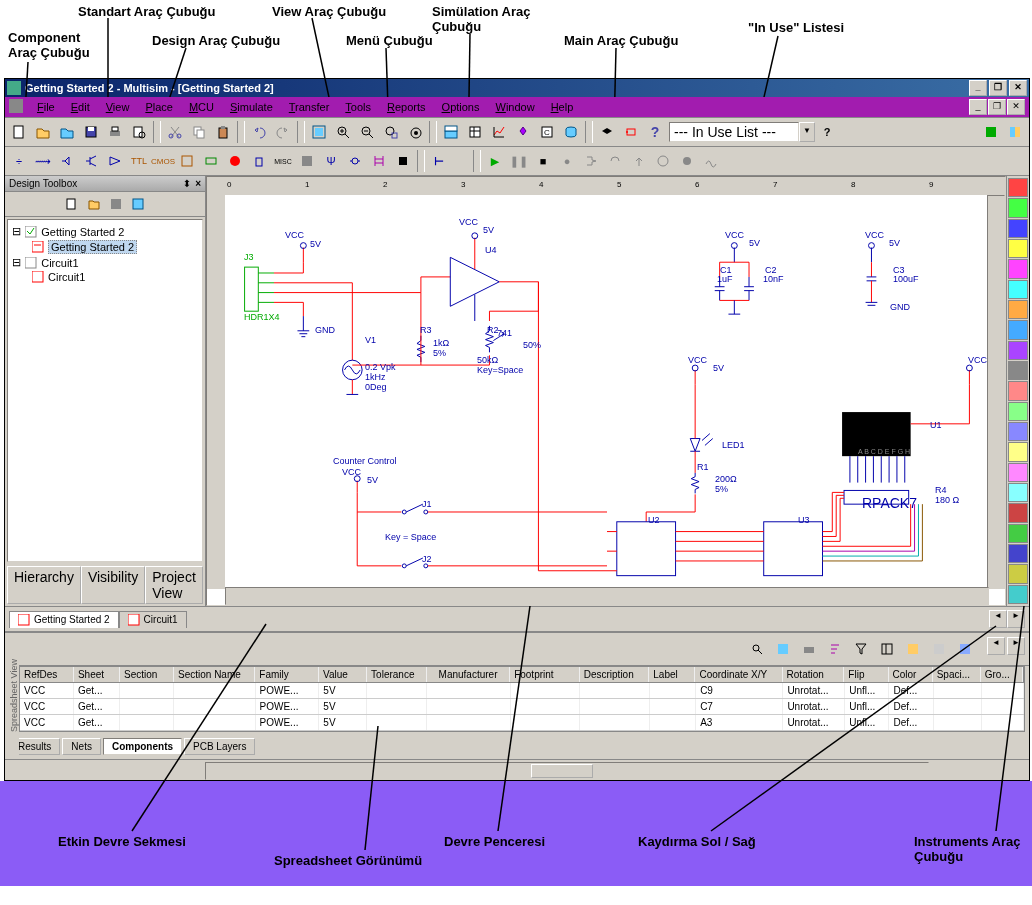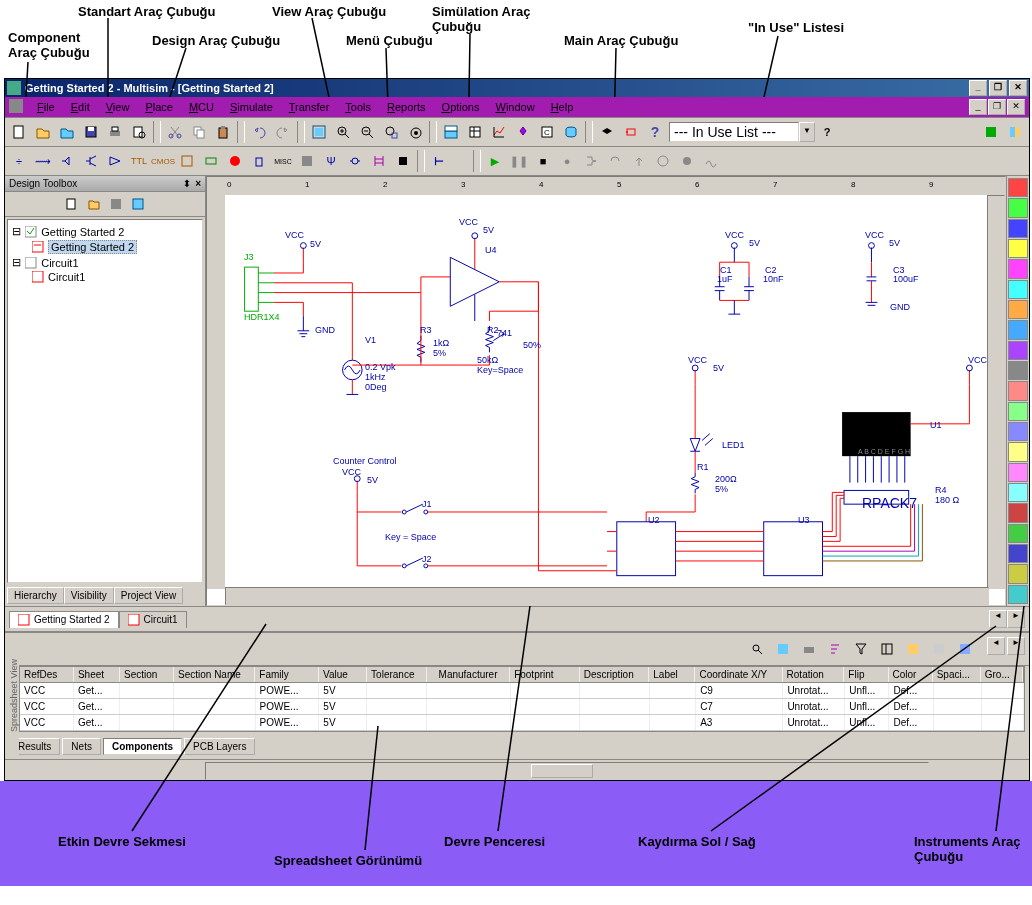--- a/index.html
+++ b/index.html
@@ -23,21 +23,21 @@
 .main-area { display: flex; height: 430px; }
 .design-toolbox { width: 200px; background: #d4d0c8; border-right: 1px solid #888; display: flex; flex-direction: column; }
 .dt-title { background: linear-gradient(#ccc, #aaa); padding: 2px 4px; font-size: 10px; display: flex; align-items: flex-end; border-bottom: 1px solid #888; }
 .dt-toolbar { background: #d4d0c8; padding: 2px; display: flex; justify-content: center; gap: 2px; border-bottom: 1px solid #888; }
 .dt-tree { flex: 1; background: #fff; margin: 2px; border: 1px inset #d4d0c8; padding: 4px; overflow: auto; }
 .tree-item { padding: 1px 0; display: flex; align-items: center; gap: 4px; }
 .tree-indent { padding-left: 20px; }
 .tree-icon { width: 12px; height: 12px; display: inline-block; }
 .tree-sel { background: #c0d8f0; border: 1px dotted #888; padding: 0 2px; }
 .dt-tabs { display: flex; background: #d4d0c8; padding: 2px; }
-.dt-tab { padding: 2px 6px; background: #d4d0c8; border: 1px outset #fff; font-size: 10px; cursor: pointer; }
+.dt-tab { padding: 2px 6px; background: #d4d0c8; border: 1px outset #fff; font-size: 14px; cursor: pointer; }
 .canvas { flex: 1; background: #fff; position: relative; overflow: hidden; border: 1px inset #d4d0c8; }
 .ruler-h { height: 18px; background: #d4d0c8; border-bottom: 1px solid #888; font-size: 8px; position: relative; }
 .ruler-v { width: 18px; background: #d4d0c8; border-right: 1px solid #888; position: absolute; left: 0; top: 18px; bottom: 16px; }
 .schematic { position: absolute; left: 18px; top: 18px; right: 16px; bottom: 16px; background: #fff; }
 .inst-bar { width: 22px; background: #d4d0c8; border-left: 1px solid #888; display: flex; flex-direction: column; gap: 1px; padding: 2px 0; }
 .inst-btn { width: 18px; height: 18px; margin: 0 auto; border: 1px solid #888; cursor: pointer; }
 .circuit-tabs { background: #d4d0c8; padding: 2px 4px; display: flex; align-items: center; border-top: 1px solid #888; border-bottom: 1px solid #888; height: 20px; }
 .ct-tab { padding: 2px 8px; background: #fff; border: 1px solid #888; border-bottom: none; font-size: 10px; display: flex; align-items: center; gap: 4px; cursor: pointer; }
 .ct-scroll { margin-left: auto; display: flex; }
 .ct-sbtn { width: 16px; height: 16px; background: #d4d0c8; border: 1px outset #fff; text-align: center; font-size: 8px; cursor: pointer; }

